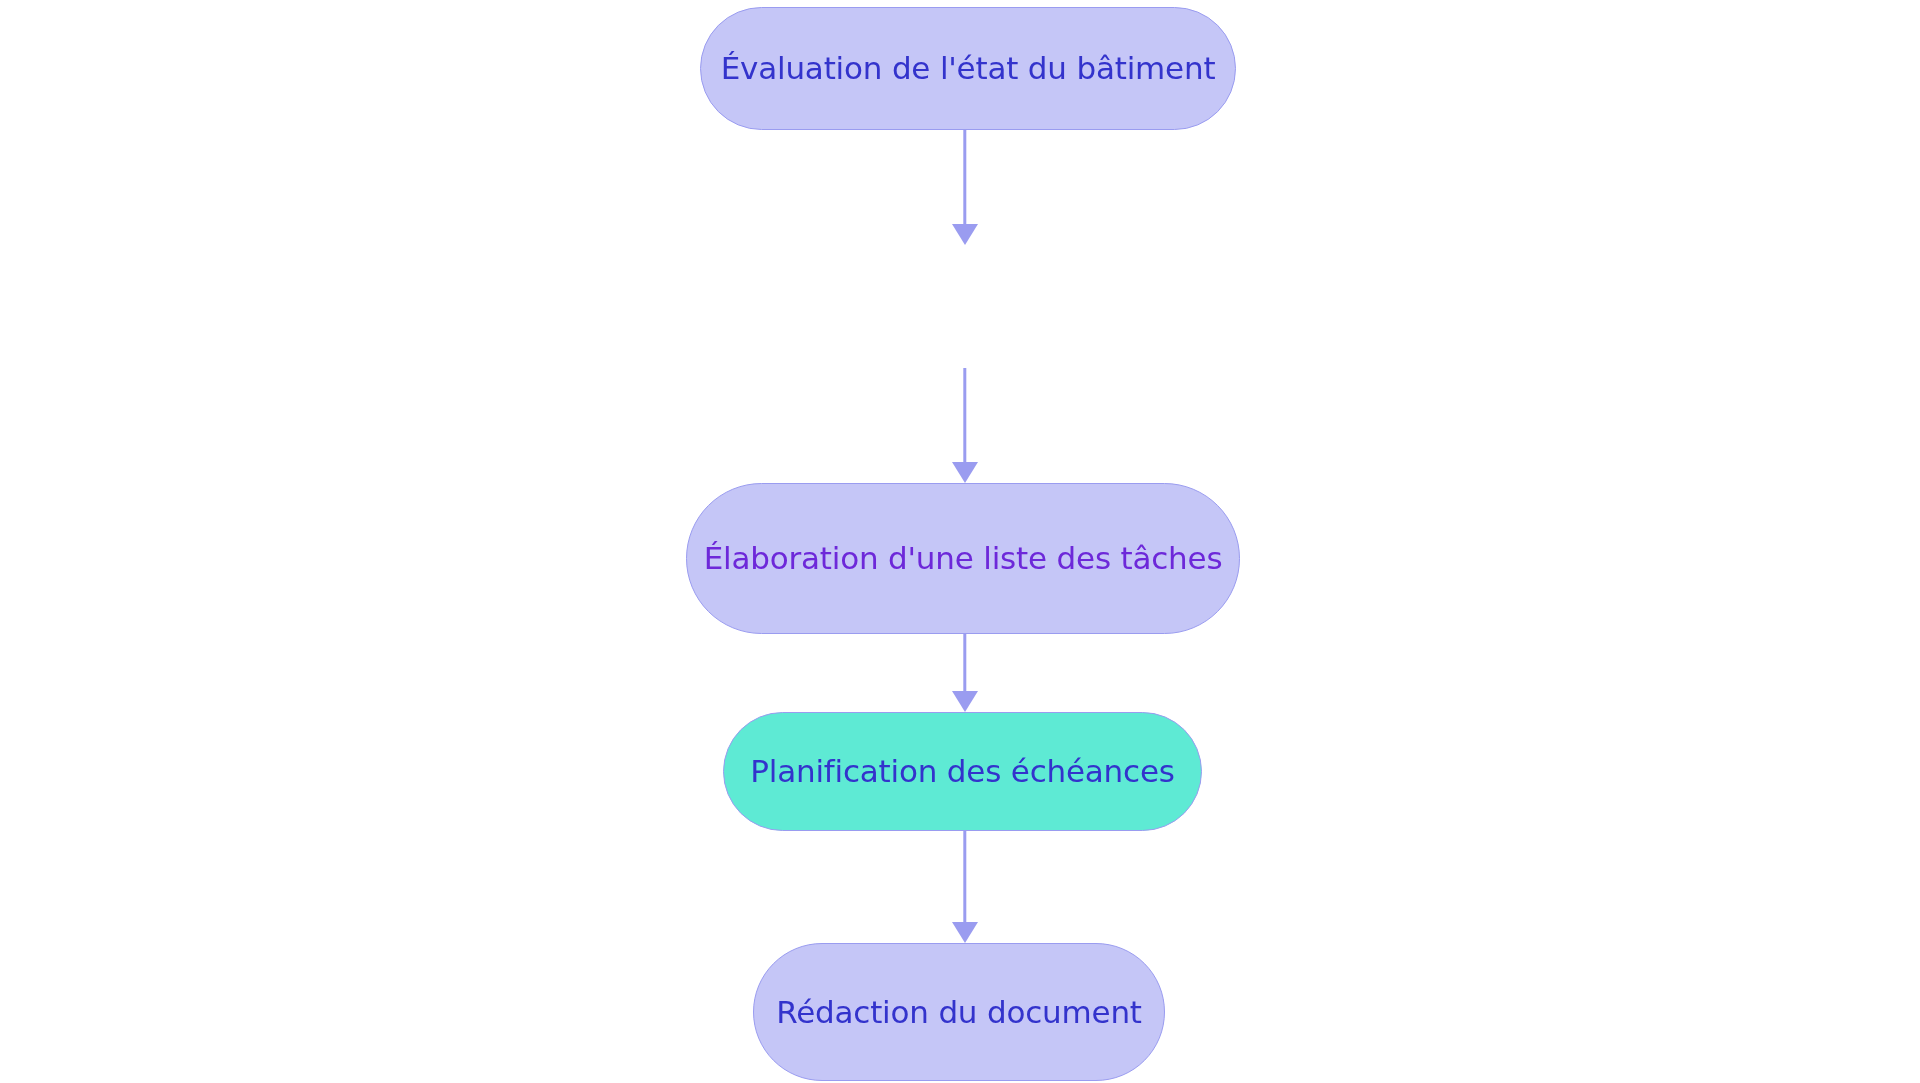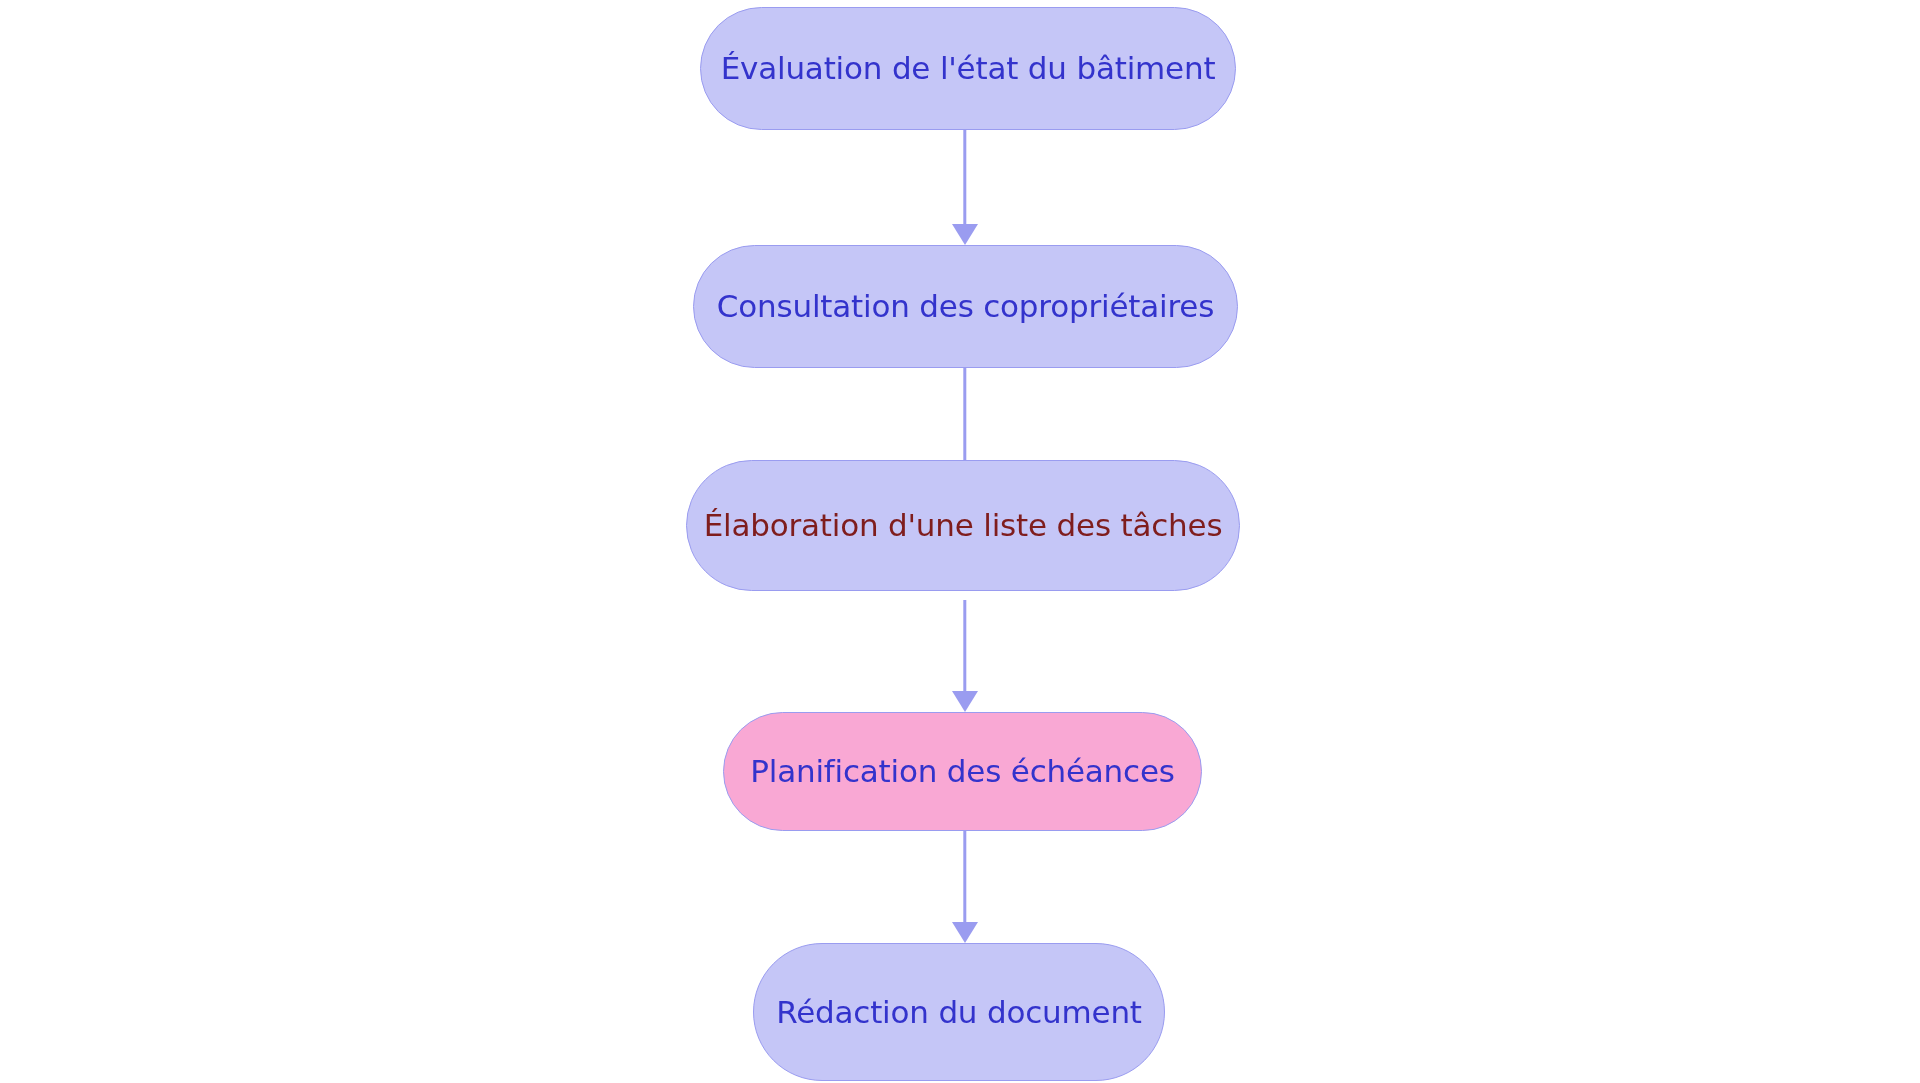--- a/index.html
+++ b/index.html
@@ -82,25 +82,22 @@
       <div class="edge-line" style="height: 91px; background: rgb(154, 156, 240);"></div>
       <div class="edge-head" style="top: 91px; border-top-color: rgb(154, 156, 240);"></div>
     </div>
     <div class="flow-edge" style="left: 965px; top: 831px;">
       <div class="edge-line" style="height: 91px; background: rgb(154, 156, 240);"></div>
       <div class="edge-head" style="top: 91px; border-top-color: rgb(154, 156, 240);"></div>
     </div>
     <div class="flow-node" style="left: 700px; top: 7px; width: 536px; height: 123px; background: rgb(197, 198, 247); border-color: rgb(154, 156, 240); color: rgb(51, 51, 204);">
       <span class="node-label">Évaluation de l'état du bâtiment</span>
     </div>
-    <div class="flow-node" style="left: 693px; top: 245px; width: 545px; height: 123px; background: rgb(197, 198, 247); border-color: rgb(154, 156, 240); color: rgb(51, 51, 204);">
-      <span class="node-label">Consultation des copropriétaires</span>
-    </div>
-    <div class="flow-node" style="left: 686px; top: 460px; width: 554px; height: 131px; background: rgb(197, 198, 247); border-color: rgb(154, 156, 240); color: #7f1d1d;">
+    <div class="flow-node" style="left: 686px; top: 483px; width: 554px; height: 151px; background: rgb(197, 198, 247); border-color: rgb(154, 156, 240); color: #6d28d9;">
       <span class="node-label">Élaboration d'une liste des tâches</span>
     </div>
-    <div class="flow-node" style="left: 723px; top: 712px; width: 479px; height: 119px; background: #f9a8d4; border-color: rgb(154, 156, 240); color: rgb(51, 51, 204);">
+    <div class="flow-node" style="left: 723px; top: 712px; width: 479px; height: 119px; background: #5eead4; border-color: rgb(154, 156, 240); color: rgb(51, 51, 204);">
       <span class="node-label">Planification des échéances</span>
     </div>
     <div class="flow-node" style="left: 753px; top: 943px; width: 412px; height: 138px; background: rgb(197, 198, 247); border-color: rgb(154, 156, 240); color: rgb(51, 51, 204);">
       <span class="node-label">Rédaction du document</span>
     </div>
   </div>
 
 </body></html>

